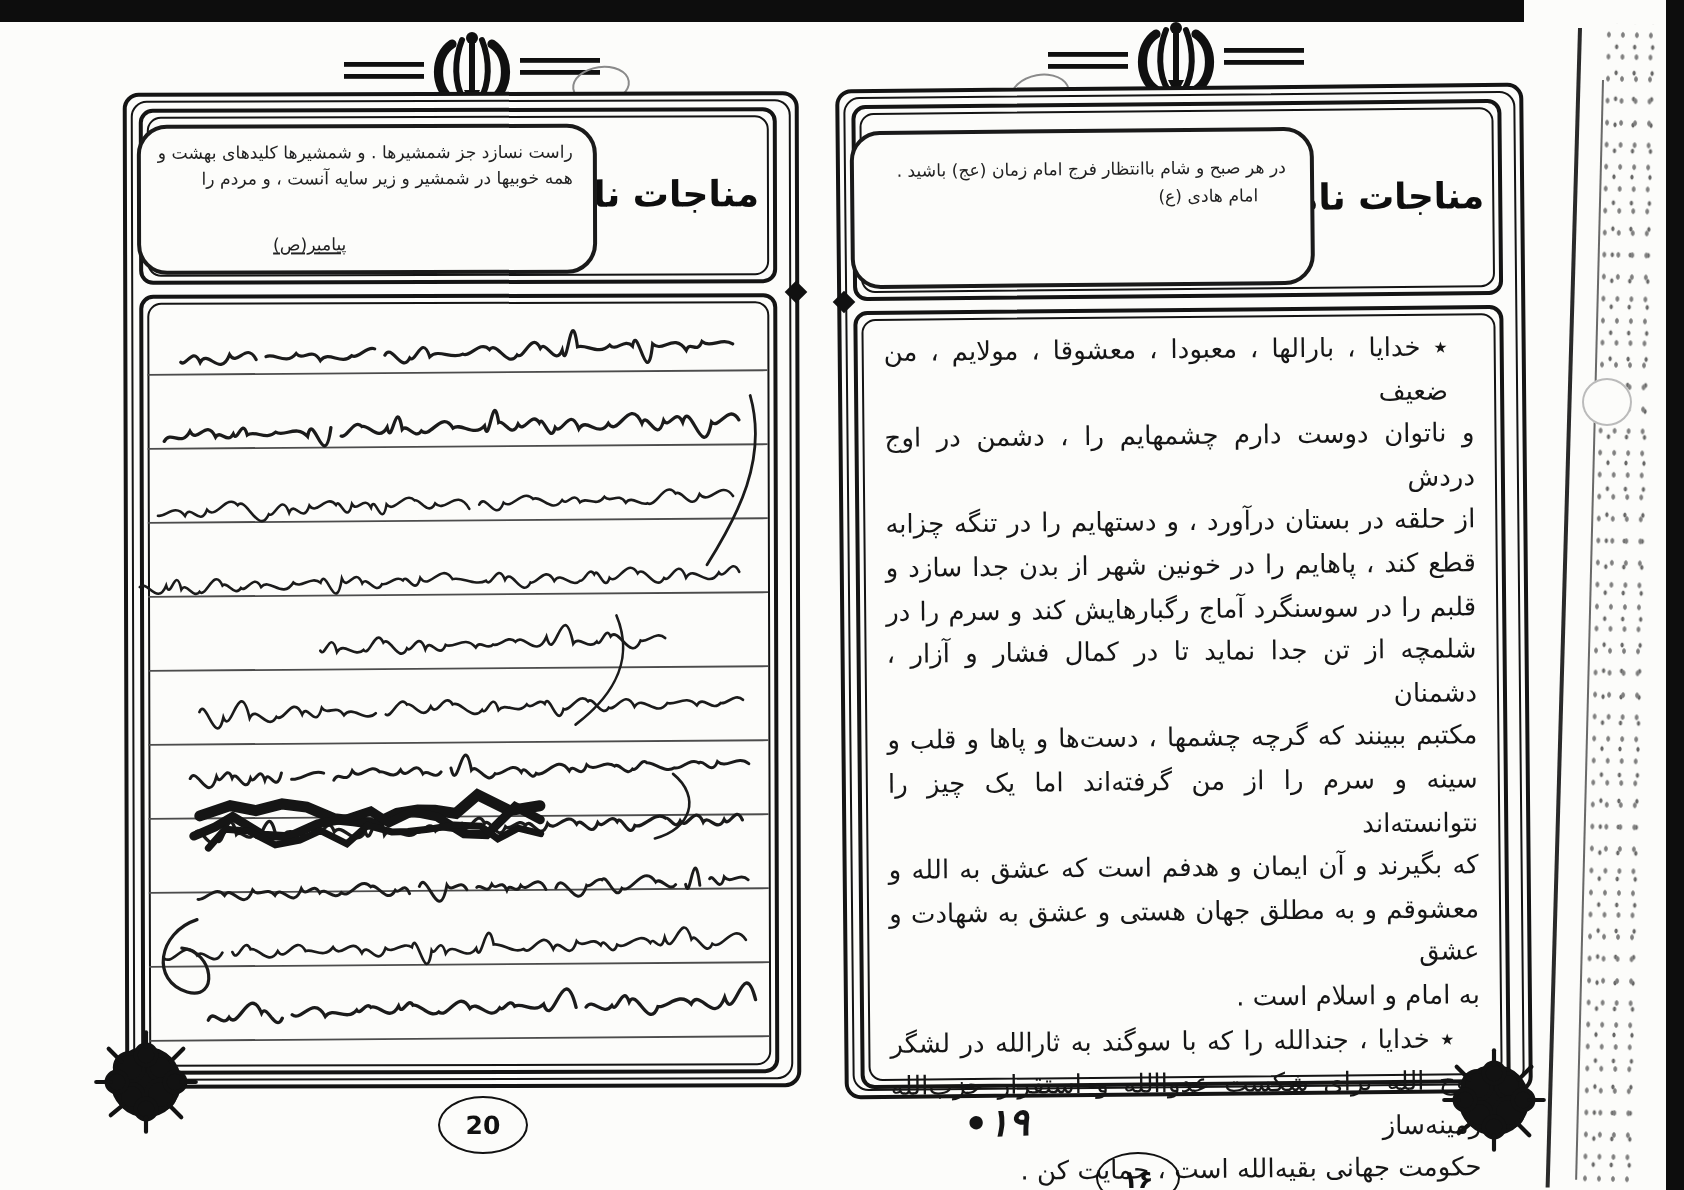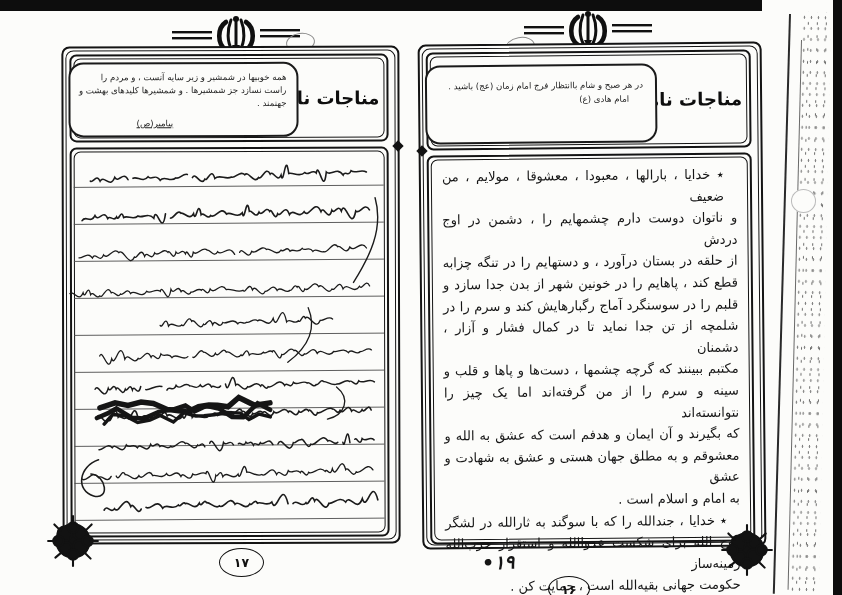--- a/index.html
+++ b/index.html
@@ -151,23 +151,22 @@
   <div class="artifact" style="left:286px;top:33px;width:27px;height:17px;transform:rotate(-8deg)"></div>
   <div class="artifact" style="left:505px;top:37px;width:28px;height:18px;transform:rotate(-10deg)"></div>
 
   <section class="page left">
     <div class="dframe outerframe"></div>
 
     <header class="dframe hbox">
       <h1 class="title">مناجات نامه</h1>
       <div class="quotebox">
         <div>
+            <div class="qline">راست نسازد جز شمشیرها . و شمشیرها کلیدهای بهشت و</div>
             <div class="qline">همه خوبیها در شمشیر و زیر سایه آنست ، و مردم را</div>
-            <div class="qline">راست نسازد جز شمشیرها . و شمشیرها کلیدهای بهشت و</div>
-            <div class="qline">جهنمند .</div>
           </div>
         <span class="attrib">پیامبر(ص)</span>
       </div>
     </header>
 
     <div class="dframe bbox">
       <svg id="hw" class="hw-svg" width="312" height="382" viewBox="0 0 312 382">
           <line x1="1" x2="311" y1="37" y2="35.5" stroke="#4c4c4c" stroke-width="0.9"></line>
           <line x1="1" x2="311" y1="74" y2="72.5" stroke="#4c4c4c" stroke-width="0.9"></line>
           <line x1="1" x2="311" y1="111" y2="109.5" stroke="#4c4c4c" stroke-width="0.9"></line>
@@ -232,21 +231,21 @@
           <div class="print-line">روح الله برای شکست عدواالله و استقرار حزب‌الله زمینه‌ساز</div>
           <div class="print-line">حکومت جهانی بقیه‌الله است ، حمایت کن .</div>
         </div>
     </div>
   </section>
 
   <div class="diamond" style="left:394px;top:142px"></div>
   <div class="diamond" style="left:418px;top:147px"></div>
 
   <div class="pagenum pleft">
-    <span>۱۷</span>
+    <span>20</span>
   </div>
   <div class="hand-num">•۱۹</div>
   <div class="pagenum pright">
     <span>۱۶</span>
   </div>
 
   <svg class="blob" style="left:45px;top:513px" width="56" height="56" viewBox="0 0 54 54">
     <g fill="#121212" stroke="#121212" stroke-width="2" stroke-linecap="round">
       <circle cx="27" cy="27" r="16"></circle>
       <circle cx="19" cy="20" r="7"></circle>

